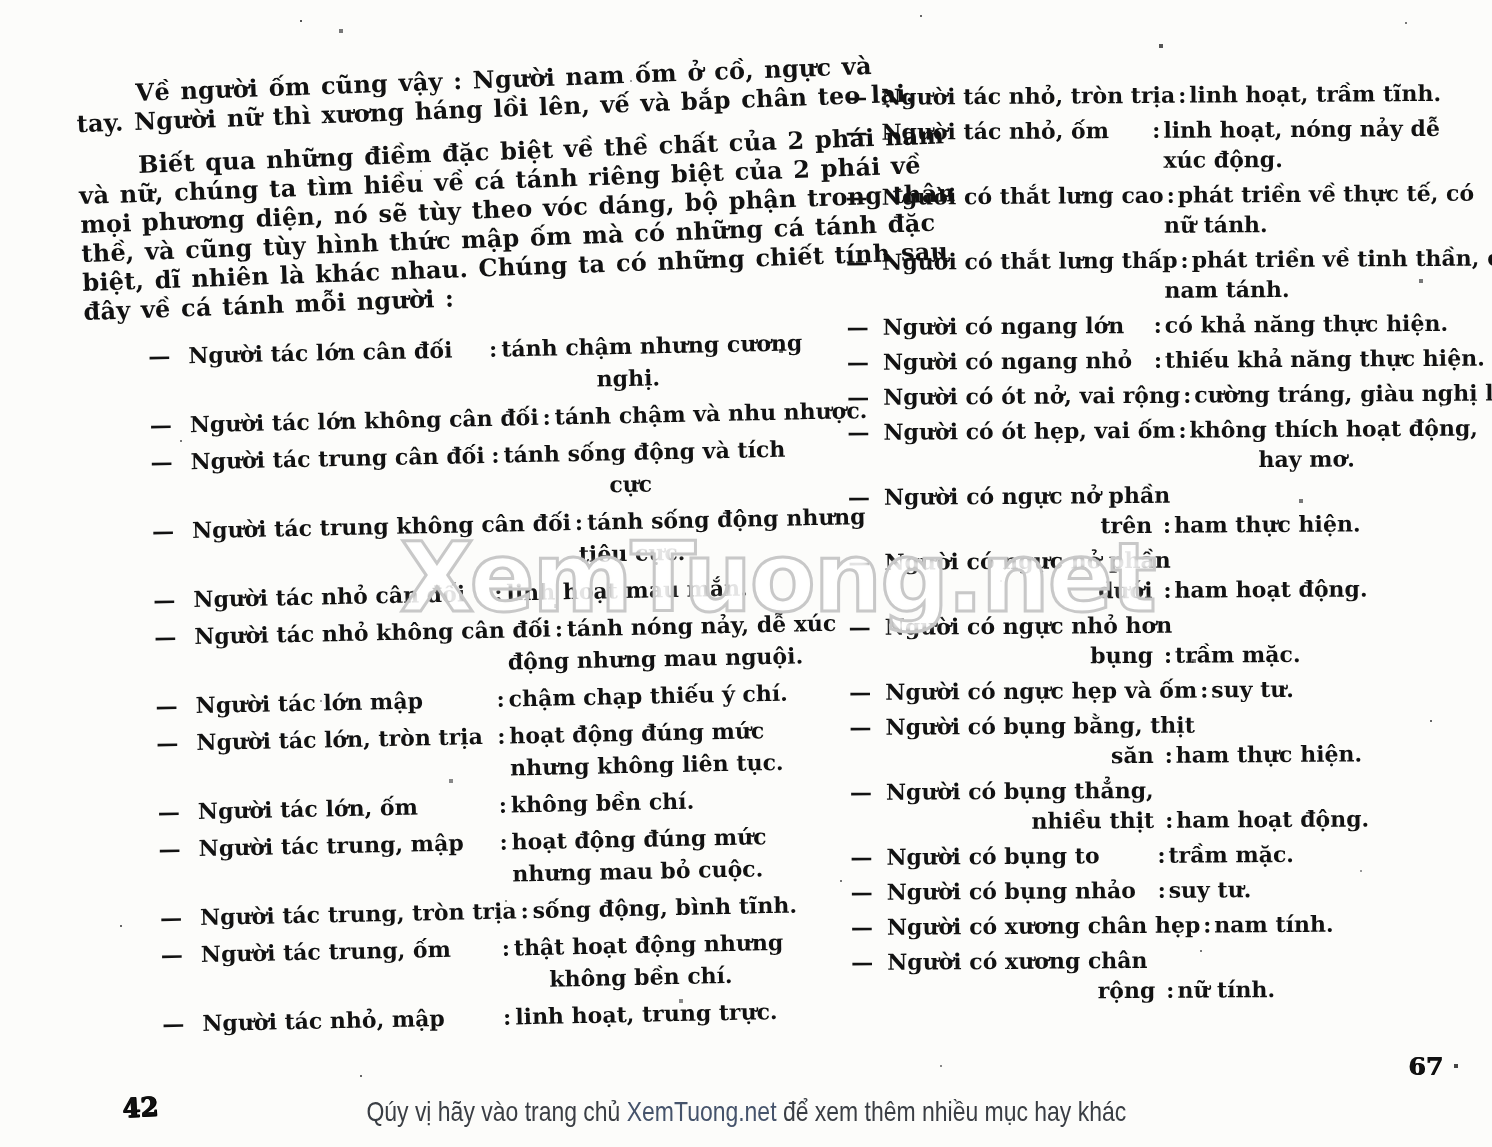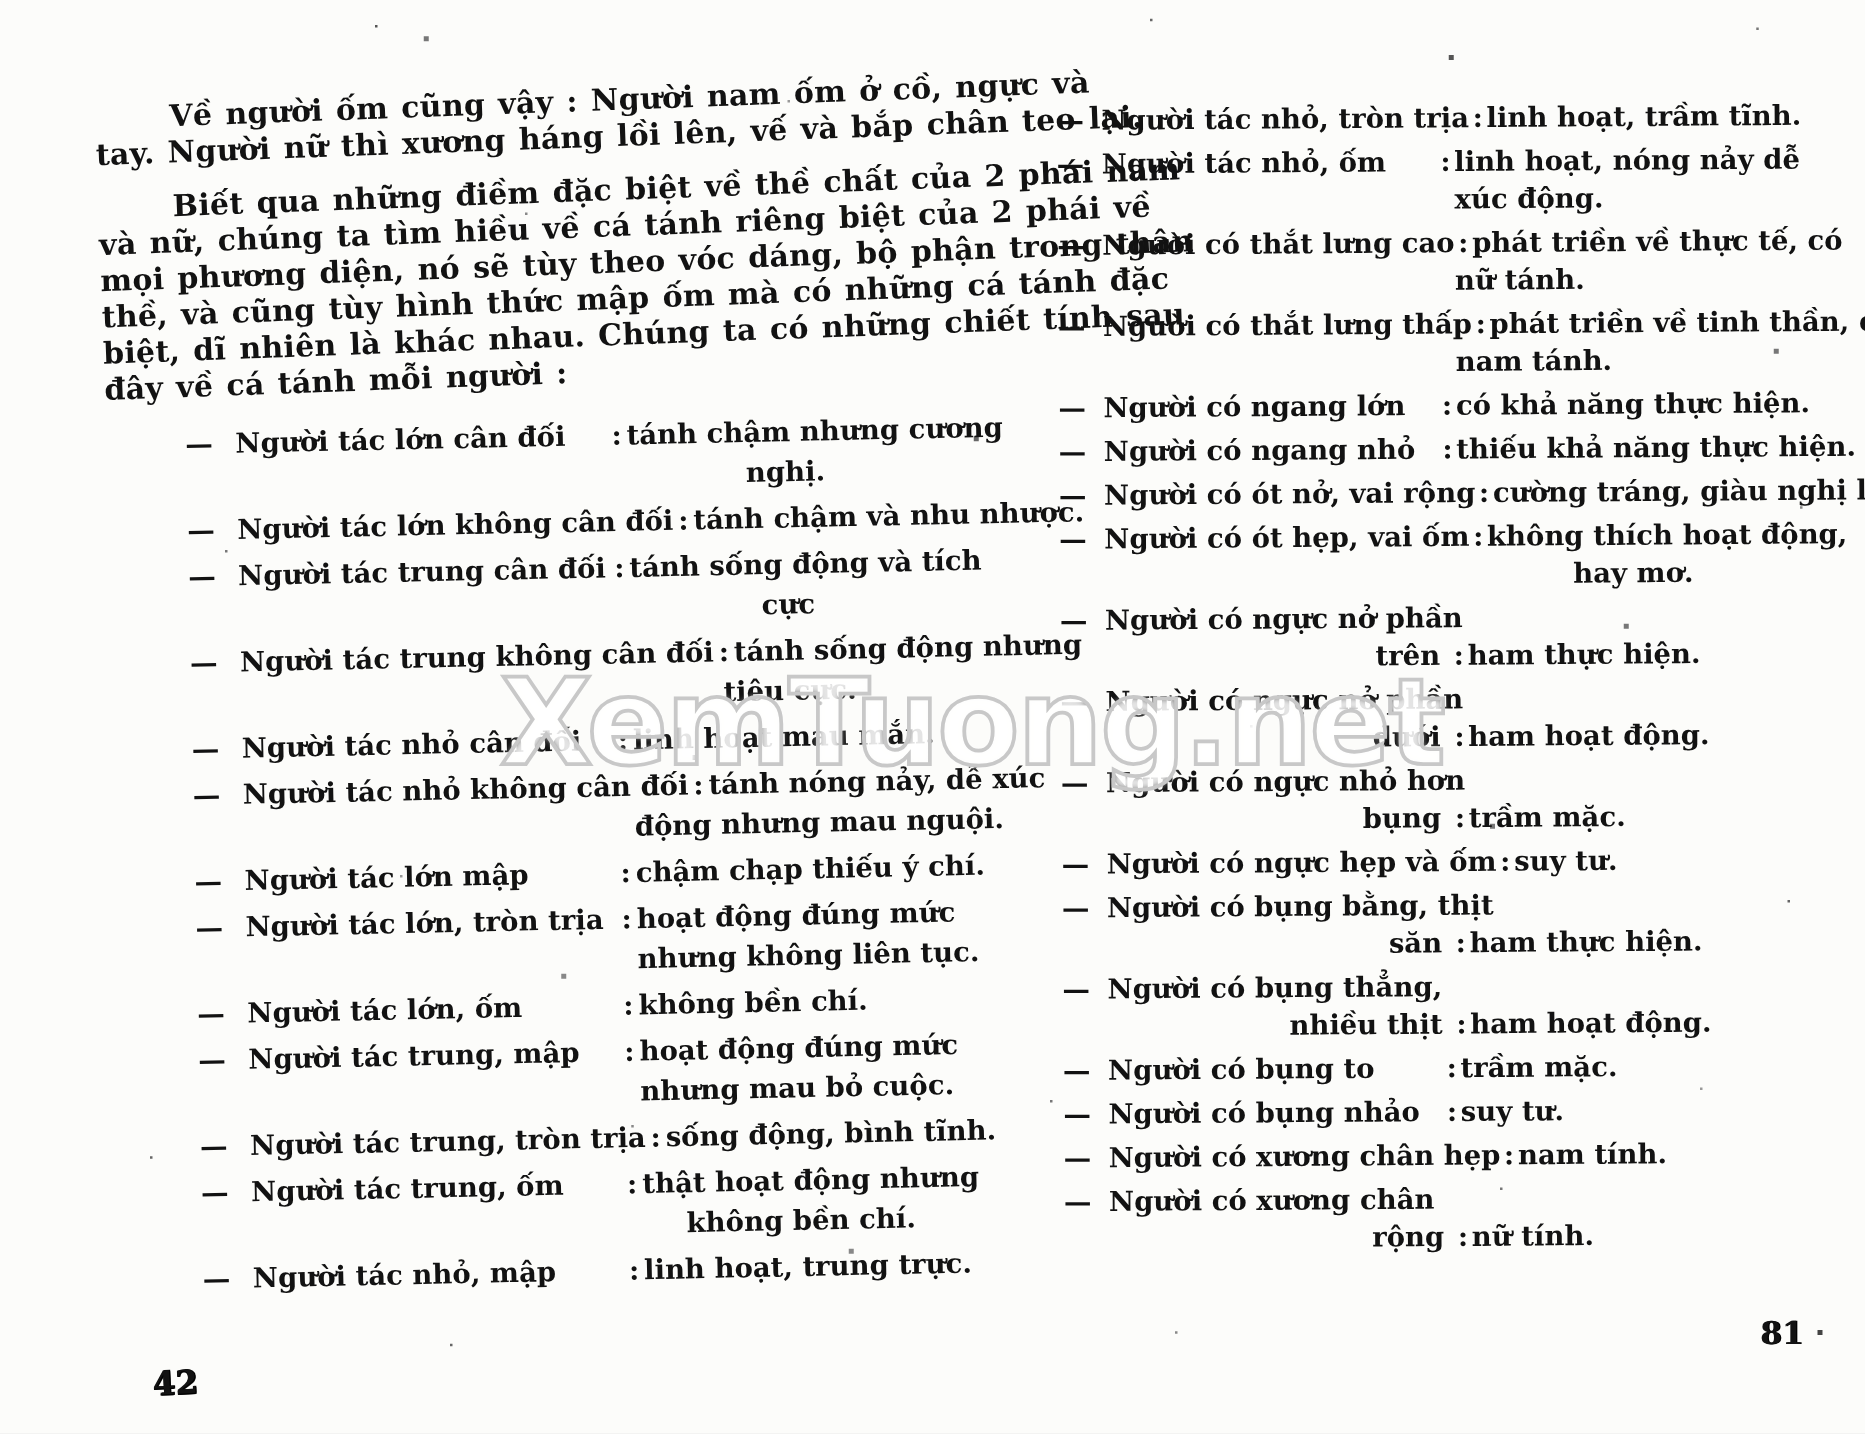--- a/index.html
+++ b/index.html
@@ -465,15 +465,20 @@
           <span class="lbl r">rộng</span>
           <span class="col">:</span>
           <span class="dsc">nữ tính.</span>
         </div>
       </div>
     </div>
 
   <div id="watermark">XemTuong.net</div>
 
   <div id="pn-left">42</div>
-  <div id="pn-right">81</div>
-
+  <div id="pn-right">67</div>
+
+  <div id="footer">
+    <span class="inner">
+      <span>Qúy vị hãy vào trang chủ </span><span class="brand">XemTuong.net</span><span> để xem thêm nhiều mục hay khác</span>
+    </span>
+  </div>
 </div>
 
 </body></html>

